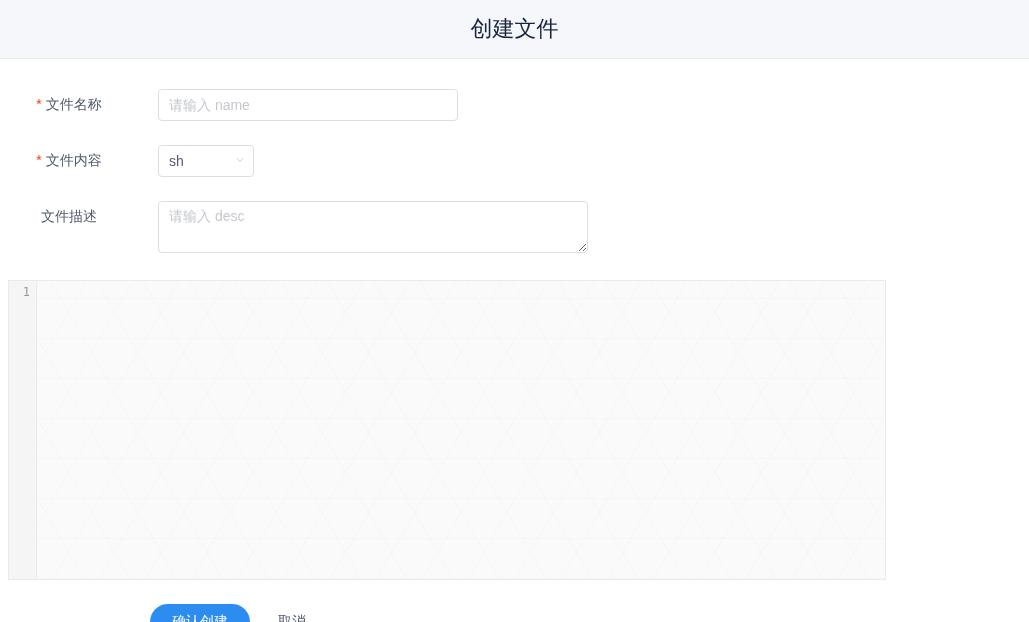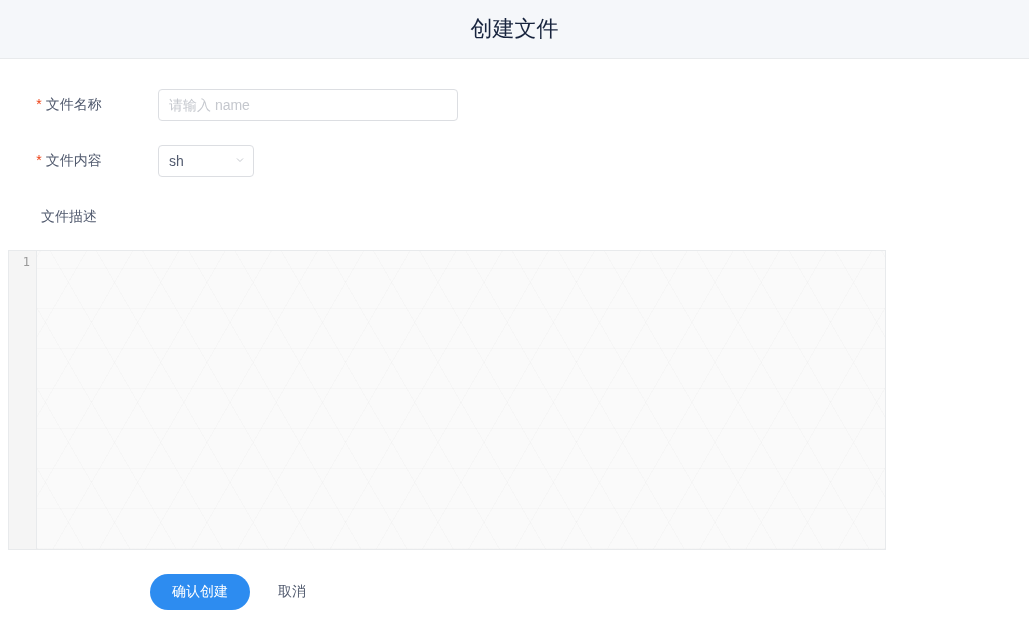--- a/index.html
+++ b/index.html
@@ -184,20 +184,23 @@
           <svg width="12" height="12" viewBox="0 0 24 24" fill="none" stroke="currentColor" stroke-width="2">
             <polyline points="6 9 12 15 18 9"></polyline>
           </svg>
         </span>
       </div>
     </div>
   </div>
 
   <div class="form-row">
     <div class="form-label">文件描述</div>
+    <div class="form-control">
+      <textarea class="textarea-input" placeholder="请输入 desc" style=""></textarea>
+    </div>
   </div>
 
   <div class="form-row">
     <div class="form-control">
       <div class="code-editor">
         <div class="code-gutter">
           <div>1</div>
         </div>
         <div class="code-content" contenteditable="true" style=""></div>
       </div>

